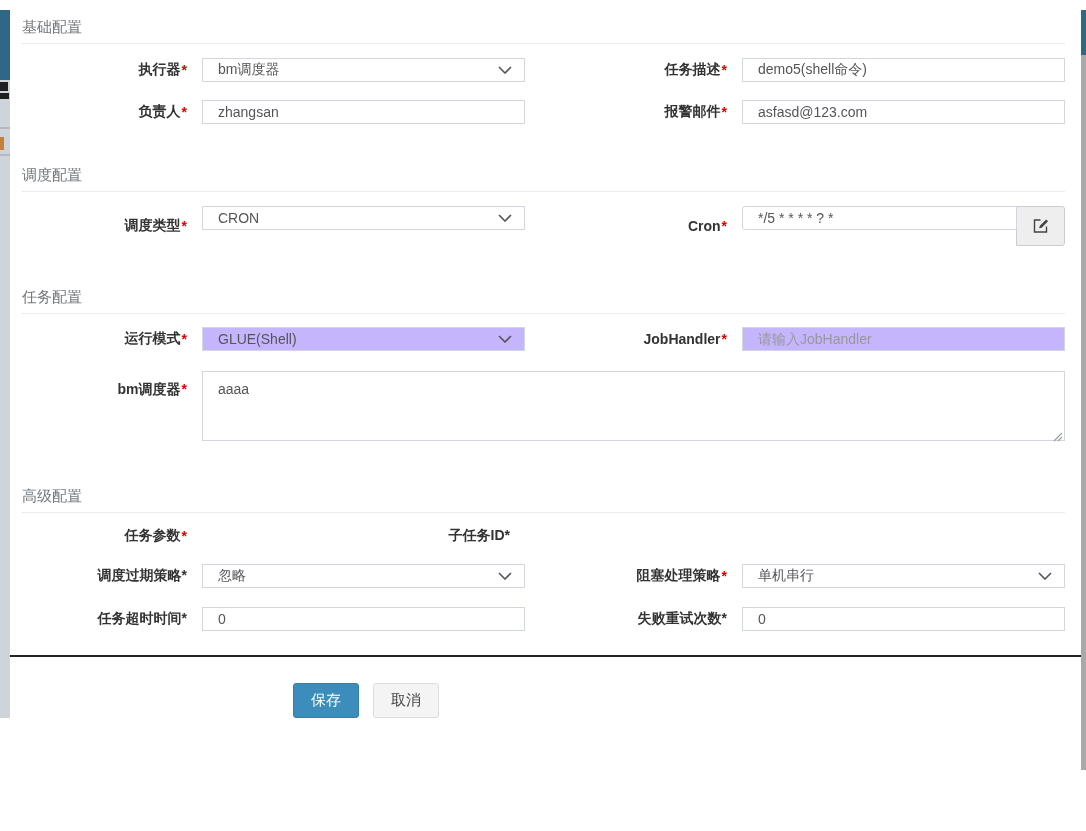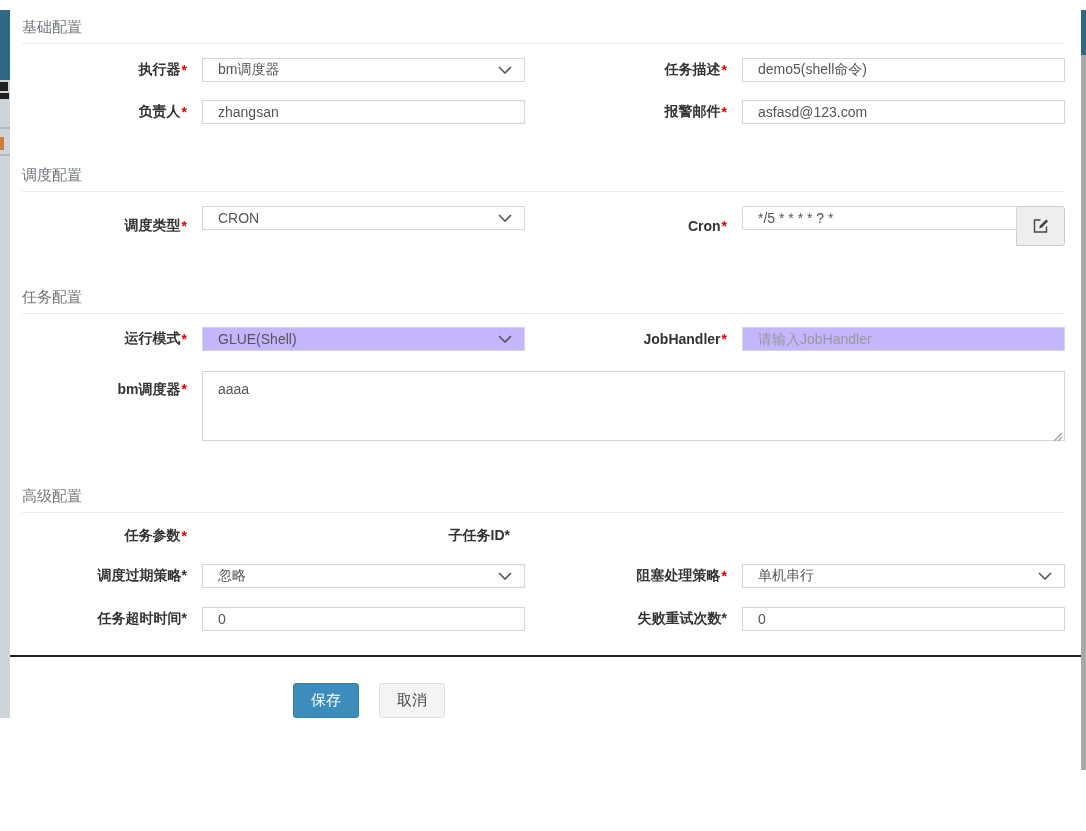--- a/index.html
+++ b/index.html
@@ -40,21 +40,21 @@
   textarea.ctrl { width:100%; height:70px; padding:8px 15px; resize:none; outline:none;
                   font-family:"Liberation Sans","DejaVu Sans",sans-serif; line-height:1.4; }
   .resize-grip { position:absolute; right:2px; bottom:3px; cursor:nwse-resize; }
 
   .input-group { display:flex; height:40px; }
   .input-group input.ctrl { flex:1; border-radius:3px 0 0 3px; }
   .addon-btn { width:49px; height:40px; background:#eee; border:1px solid #ccc; margin-left:-1px;
                border-radius:0 3px 3px 0; display:flex; align-items:center; justify-content:center; cursor:pointer; }
 
   .footer-divider { height:2px; background:#222; margin:24px -16px 0 -12px; }
-  .footer { margin-top:26px; padding-left:271px; display:flex; gap:20px; }
+  .footer { margin-top:26px; padding-left:271px; display:flex; gap:14px; }
   .btn { font-size:15px; height:35px; padding:0 17px; border-radius:3px; cursor:pointer;
          display:inline-flex; align-items:center; border:1px solid transparent;
          font-family:"Liberation Sans","DejaVu Sans",sans-serif; }
   .btn-save { background:#3c8dbc; border-color:#367fa9; color:#fff; }
   .btn-cancel { background:#f4f4f4; border-color:#ddd; color:#444; }
 </style>
 </head>
 <body>
 
 <div class="page">

